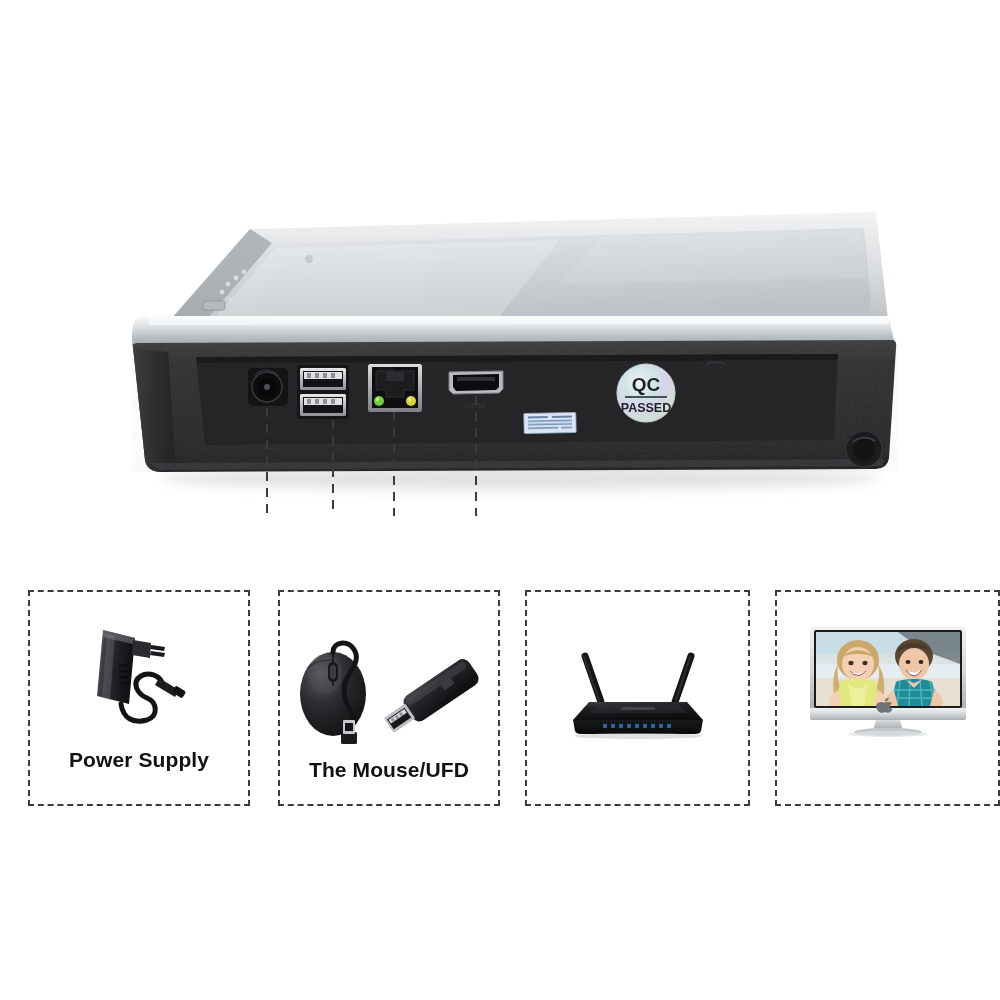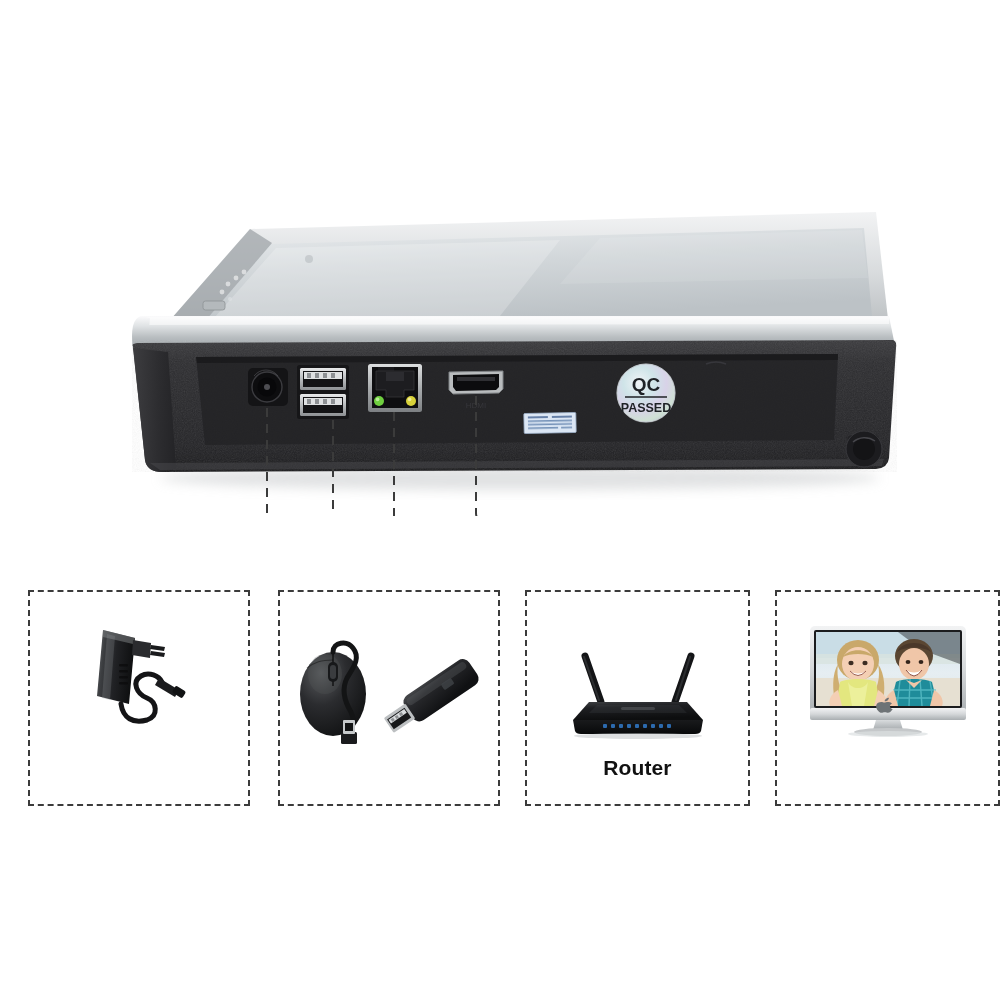--- a/index.html
+++ b/index.html
@@ -313,20 +313,21 @@
         <path d="M92,25 L106,27 L105,31 L91,29 Z" fill="#1a1b1d"></path>
         <path d="M92,31 L106,33 L105,37 L91,35 Z" fill="#1a1b1d"></path>
 
         <path d="M62,84 C64,98 74,104 88,100 C100,96 98,82 88,78
                  C78,74 72,62 82,56 C90,51 100,56 103,62" fill="none" stroke="#141416" stroke-width="5" stroke-linecap="round"></path>
 
         <path d="M100,58 L120,70 L116,77 L96,65 Z" fill="#1b1c1e"></path>
         <rect x="114" y="68" width="12" height="8" rx="2" fill="#111213" transform="rotate(31 120 72)"></rect>
       </svg>
     </div>
+    <div class="callout-label" id="label-power">Power Supply</div>
   </div>
 
   <div class="callout" id="box-mouse">
     <div class="callout-art" id="art-mouse">
       <svg width="196" height="112" viewBox="0 0 196 112">
         <defs>
           <radialGradient id="gMouse" cx="0.32" cy="0.25" r="0.85">
             <stop offset="0" stop-color="#5a5c5f"></stop>
             <stop offset="0.45" stop-color="#2b2c2f"></stop>
             <stop offset="1" stop-color="#0f1011"></stop>
@@ -363,20 +364,21 @@
           <rect x="88" y="53" width="21" height="12" fill="#17181a"></rect>
           <rect x="89" y="54" width="19" height="4.5" fill="#d9dcde"></rect>
           <g fill="#8e9194">
             <rect x="91" y="55" width="3" height="3"></rect>
             <rect x="96" y="55" width="3" height="3"></rect>
             <rect x="101" y="55" width="3" height="3"></rect>
           </g>
         </g>
       </svg>
     </div>
+    <div class="callout-label" id="label-mouse">The Mouse/UFD</div>
   </div>
 
   <div class="callout" id="box-router">
     <div class="callout-art" id="art-router">
       <svg width="186" height="110" viewBox="0 0 186 110">
         <defs>
           <linearGradient id="gRouterTop" x1="0" y1="0" x2="0.25" y2="1">
             <stop offset="0" stop-color="#3e4043"></stop>
             <stop offset="0.35" stop-color="#1e1f22"></stop>
             <stop offset="1" stop-color="#0d0e0f"></stop>
@@ -407,21 +409,20 @@
           <rect x="90" y="88" width="4" height="4" rx="1"></rect>
           <rect x="98" y="88" width="4" height="4" rx="1"></rect>
           <rect x="106" y="88" width="4" height="4" rx="1"></rect>
           <rect x="114" y="88" width="4" height="4" rx="1"></rect>
           <rect x="122" y="88" width="4" height="4" rx="1"></rect>
         </g>
 
         <ellipse cx="93" cy="100" rx="64" ry="3" fill="#bcbfc1" opacity="0.5"></ellipse>
       </svg>
     </div>
-    <div class="callout-label" id="label-router">Router</div>
   </div>
 
   <div class="callout" id="box-display">
     <div class="callout-art" id="art-display">
       <svg width="172" height="118" viewBox="0 0 172 118">
         <defs>
           <linearGradient id="gMonFrame" x1="0" y1="0" x2="0" y2="1">
             <stop offset="0" stop-color="#f2f3f4"></stop>
             <stop offset="0.5" stop-color="#d5d8da"></stop>
             <stop offset="1" stop-color="#a9aeb1"></stop>

